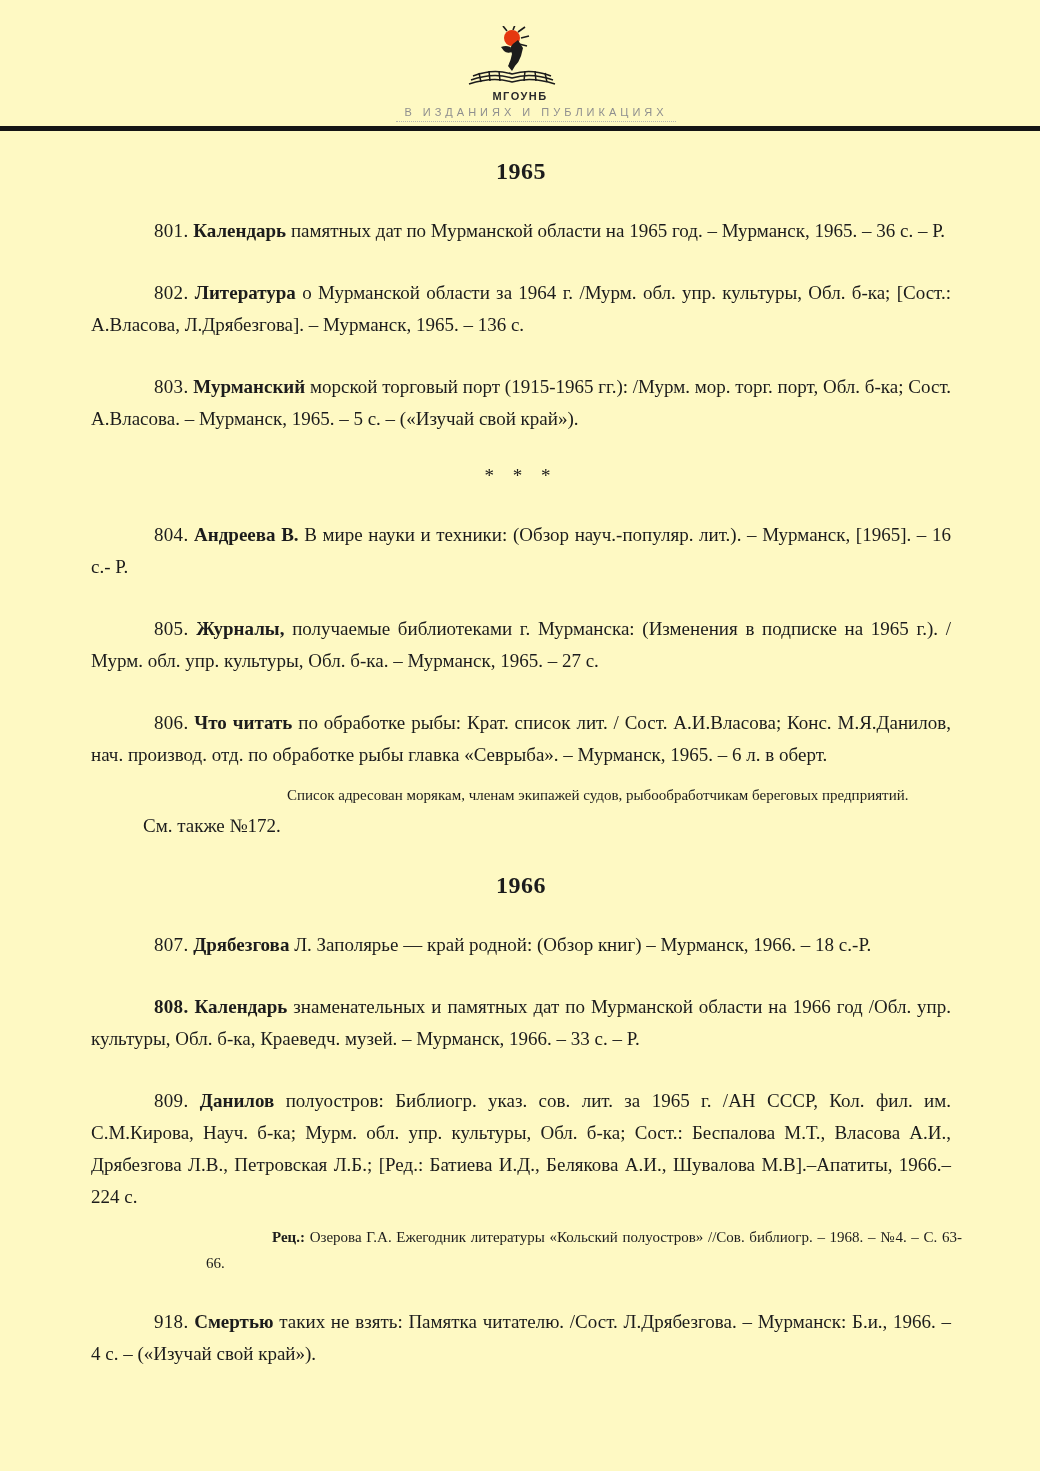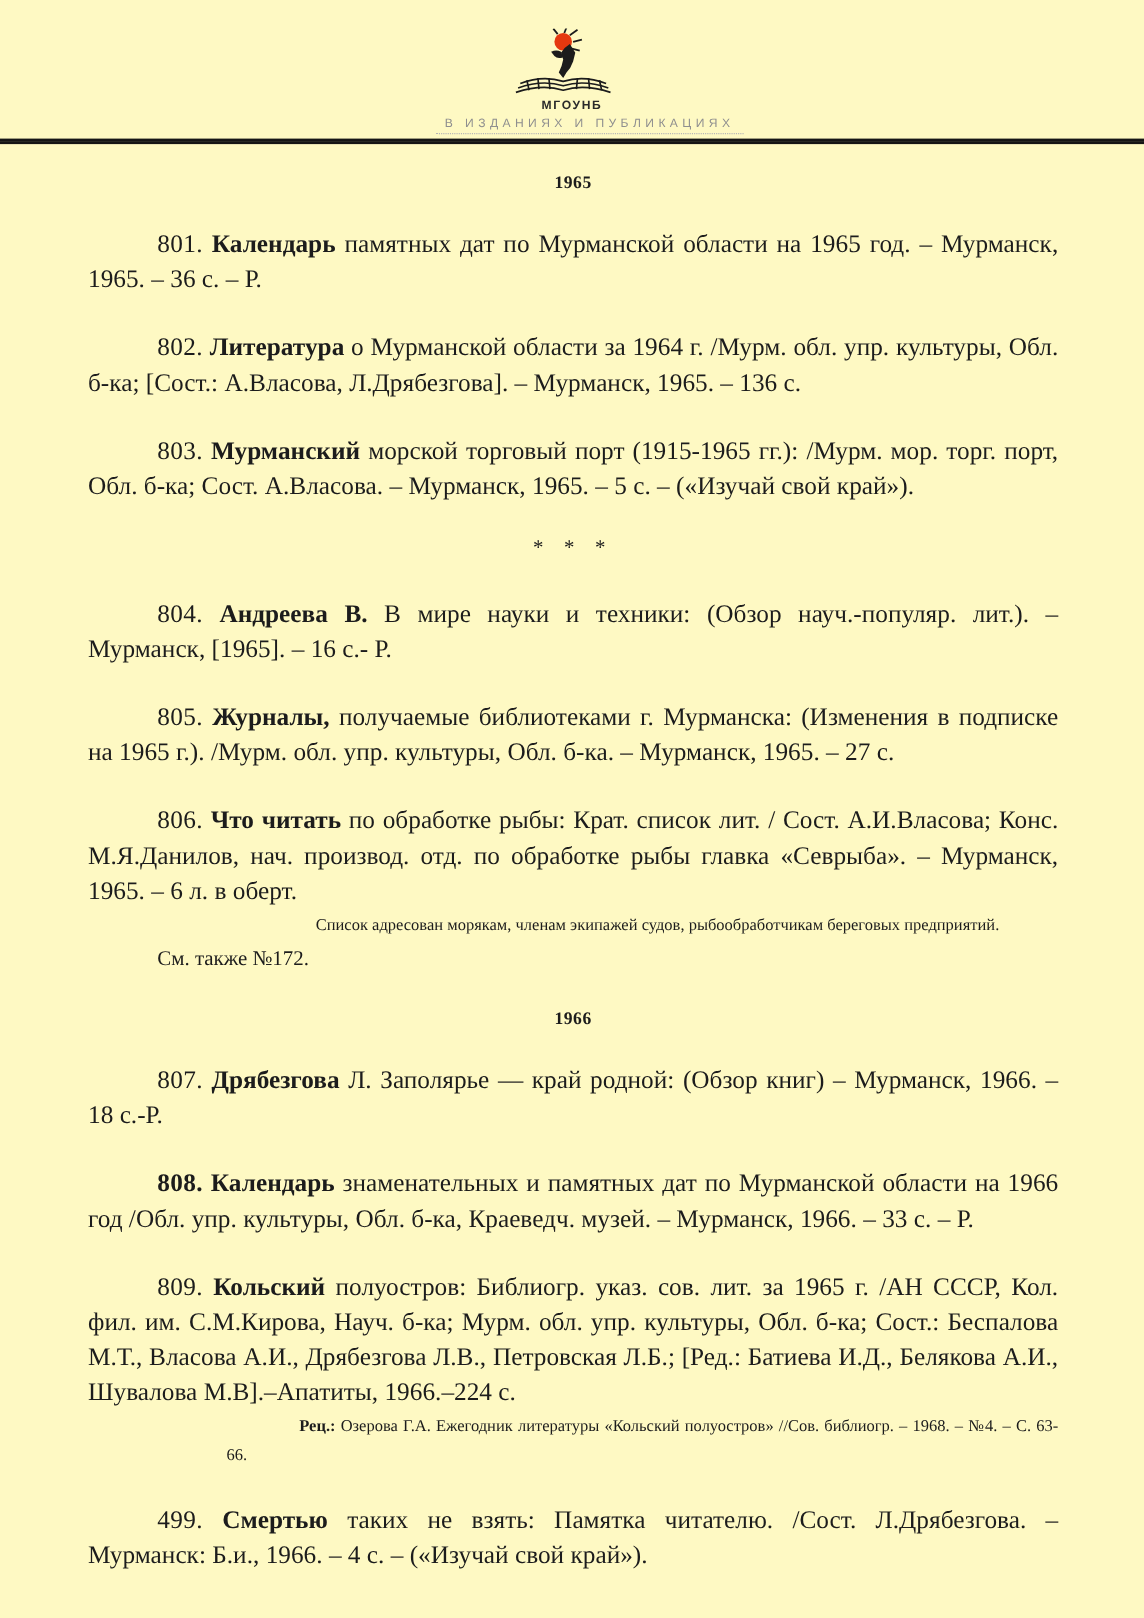--- a/index.html
+++ b/index.html
@@ -26,27 +26,27 @@
     border-bottom: 1px dotted #b5b5b5;
     margin-left: 32px;
   }
   .double-rule {
     margin-top: 4px; height: 4px;
     border-top: 3px solid #151515; border-bottom: 2px solid #151515;
   }
   
   .content { padding: 0 78px 0 80px; }
   .section-heading {
-    text-align: center; font-size: 16px; font-weight: bold;
+    text-align: center; font-size: 24px; font-weight: bold;
     margin: 27px 0 30px 0; letter-spacing: 0.5px;
   }
   .entry-block { margin: 0 0 30px 0; }
   .entry {
-    font-size: 23px; line-height: 32px; text-align: justify;
-    text-indent: 63px; margin: 0;
+    font-size: 19px; line-height: 32px; text-align: justify;
+    text-indent: 63px; margin: 11px;
   }
   .entry .num { letter-spacing: 0.3px; }
   .lead { font-weight: bold; }
   .separator {
     text-align: center; font-size: 19px; letter-spacing: 7px;
     margin: 14px 0 32px 0;
   }
   .note {
     font-size: 15px; line-height: 26px; text-align: justify;
     margin: 2px 0 0 143px; text-indent: 64px;
@@ -141,25 +141,25 @@
 
     <div class="entry-block">
       <p class="entry"><span class="num">807.</span> <span class="lead">Дрябезгова</span> <span>Л. Заполярье — край родной: (Обзор книг) – Мурманск, 1966. – 18 с.-Р.</span></p>
     </div>
 
     <div class="entry-block">
       <p class="entry"><span class="num lead">808.</span> <span class="lead">Календарь</span> <span>знаменательных и памятных дат по Мурманской области на 1966 год /Обл. упр. культуры, Обл. б-ка, Краеведч. музей. – Мурманск, 1966. – 33 с. – Р.</span></p>
     </div>
 
     <div class="entry-block">
-      <p class="entry"><span class="num">809.</span> <span class="lead">Кольский</span> <span>полуостров: Библиогр. указ. сов. лит. за 1965 г. /АН СССР, Кол. фил. им. С.М.Кирова, Науч. б-ка; Мурм. обл. упр. культуры, Обл. б-ка; Сост.: Беспалова М.Т., Власова А.И., Дрябезгова Л.В., Петровская Л.Б.; [Ред.: Батиева И.Д., Белякова А.И., Шувалова М.В].–Апатиты, 1966.–224 с.</span></p>
+      <p class="entry"><span class="num">809.</span> <span class="lead">Данилов</span> <span>полуостров: Библиогр. указ. сов. лит. за 1965 г. /АН СССР, Кол. фил. им. С.М.Кирова, Науч. б-ка; Мурм. обл. упр. культуры, Обл. б-ка; Сост.: Беспалова М.Т., Власова А.И., Дрябезгова Л.В., Петровская Л.Б.; [Ред.: Батиева И.Д., Белякова А.И., Шувалова М.В].–Апатиты, 1966.–224 с.</span></p>
       <p class="note note-rec"><span class="lead">Рец.:</span> <span>Озерова Г.А. Ежегодник литературы «Кольский полуостров» //Сов. библиогр. – 1968. – №4. – С. 63-66.</span></p>
     </div>
 
 
     <div class="entry-block">
-      <p class="entry"><span class="num">499.</span> <span class="lead">Смертью</span> <span>таких не взять: Памятка читателю. /Сост. Л.Дрябезгова. – Мурманск: Б.и., 1966. – 4 с. – («Изучай свой край»).</span></p>
+      <p class="entry"><span class="num">918.</span> <span class="lead">Смертью</span> <span>таких не взять: Памятка читателю. /Сост. Л.Дрябезгова. – Мурманск: Б.и., 1966. – 4 с. – («Изучай свой край»).</span></p>
     </div>
 
   </div>
 
 
 </div>
 
 </body></html>

